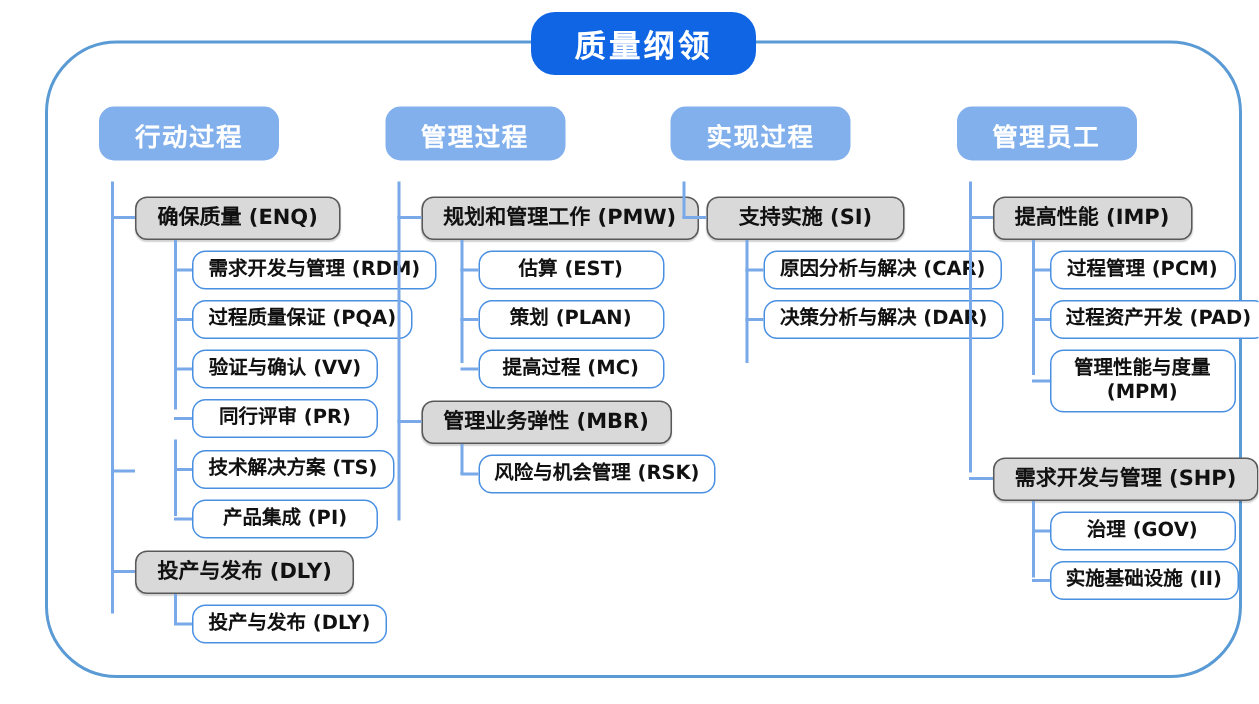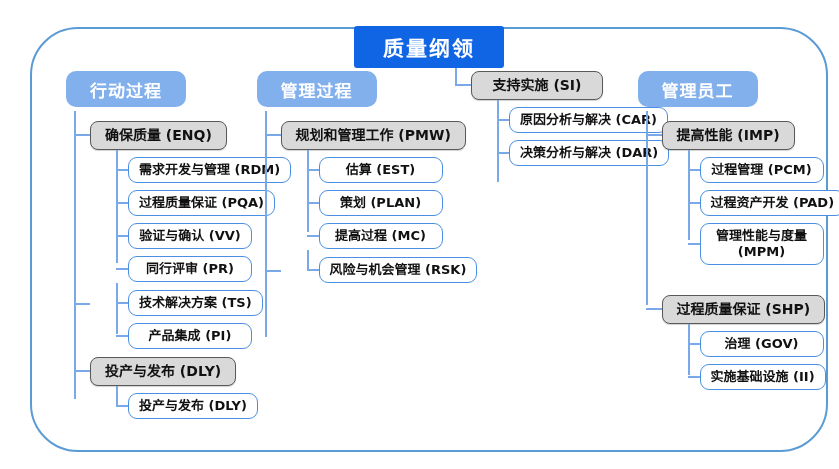--- a/index.html
+++ b/index.html
@@ -12,37 +12,37 @@
   .frame{
     position:absolute;left:30px;top:27px;width:794px;height:421px;
     border:2px solid var(--frame_border,#5b9bd5);
     border-radius:48px;
     background:#ffffff;
   }
   .title{
     position:absolute;left:50%;top:-21px;transform:translateX(-50%);
     min-width:150px;height:42px;box-sizing:border-box;
     background:var(--title_bg,#1065e4);color:var(--title_text,#fff);
-    border-radius:3px;
+    border-radius:16px;
     display:flex;align-items:center;justify-content:center;
     font-size:21px;font-weight:700;letter-spacing:2px;
-    padding:0 18px;white-space:pre;z-index:3;margin-top:18px;
+    padding:0 18px;white-space:pre;z-index:3;
   }
   .columns{
     display:flex;gap:8px;align-items:flex-start;
     padding:42px 6px 0 34px;
   }
   .column{flex:1 1 0;min-width:0;}
   .header{
     width:120px;height:36px;box-sizing:border-box;
     background:var(--header_bg,#82b0ec);color:#ffffff;
     border-radius:10px;
     display:flex;align-items:center;justify-content:center;
     font-size:17px;font-weight:700;letter-spacing:1px;
-    margin-bottom:14px;white-space:pre;
+    margin-bottom:24px;white-space:pre;
   }
   .groups{position:relative;margin-left:8px;}
   .group{position:relative;padding-left:16px;}
   .group + .group{margin-top:8px;}
   
   .group::before{
     content:'';position:absolute;left:0;top:13px;width:16px;height:2px;
     background:var(--connector,#79a9e8);
   }
   .node{
@@ -142,30 +142,32 @@
               </div>
               <div class="kid">
                 <div class="l3 node">策划 (PLAN)</div>
               </div>
               <div class="kid">
                 <div class="l3 node">提高过程 (MC)</div>
               </div>
             </div>
           </div>
           <div class="group">
+            <div class="l2 node">管理业务弹性 (MBR)</div>
             <div class="kids">
               <i class="trunk" style="top: -7px; height: 20px;"></i>
               <div class="kid">
                 <div class="l3 node">风险与机会管理 (RSK)</div>
               </div>
             </div>
           </div>
         </div>
       </div>
       <div class="column">
+        <div class="header node">实现过程</div>
         <div class="groups">
           <i class="trunk" style="top: -10px; height: 24px;"></i>
           <div class="group">
             <div class="l2 node">支持实施 (SI)</div>
             <div class="kids">
               <i class="trunk" style="top: -7px; height: 82px;"></i>
               <div class="kid">
                 <div class="l3 node">原因分析与解决 (CAR)</div>
               </div>
               <div class="kid">
@@ -189,21 +191,21 @@
               <div class="kid">
                 <div class="l3 node">过程资产开发 (PAD)</div>
               </div>
               <div class="kid">
                 <div class="l3 node">管理性能与度量
 (MPM)</div>
               </div>
             </div>
           </div>
           <div class="group">
-            <div class="l2 node">过程质量保证 (SHP)</div>
+            <div class="l2 node">需求开发与管理 (SHP)</div>
             <div class="kids">
               <i class="trunk" style="top: -7px; height: 51px;"></i>
               <div class="kid">
                 <div class="l3 node">治理 (GOV)</div>
               </div>
               <div class="kid">
                 <div class="l3 node">实施基础设施 (II)</div>
               </div>
             </div>
           </div>

